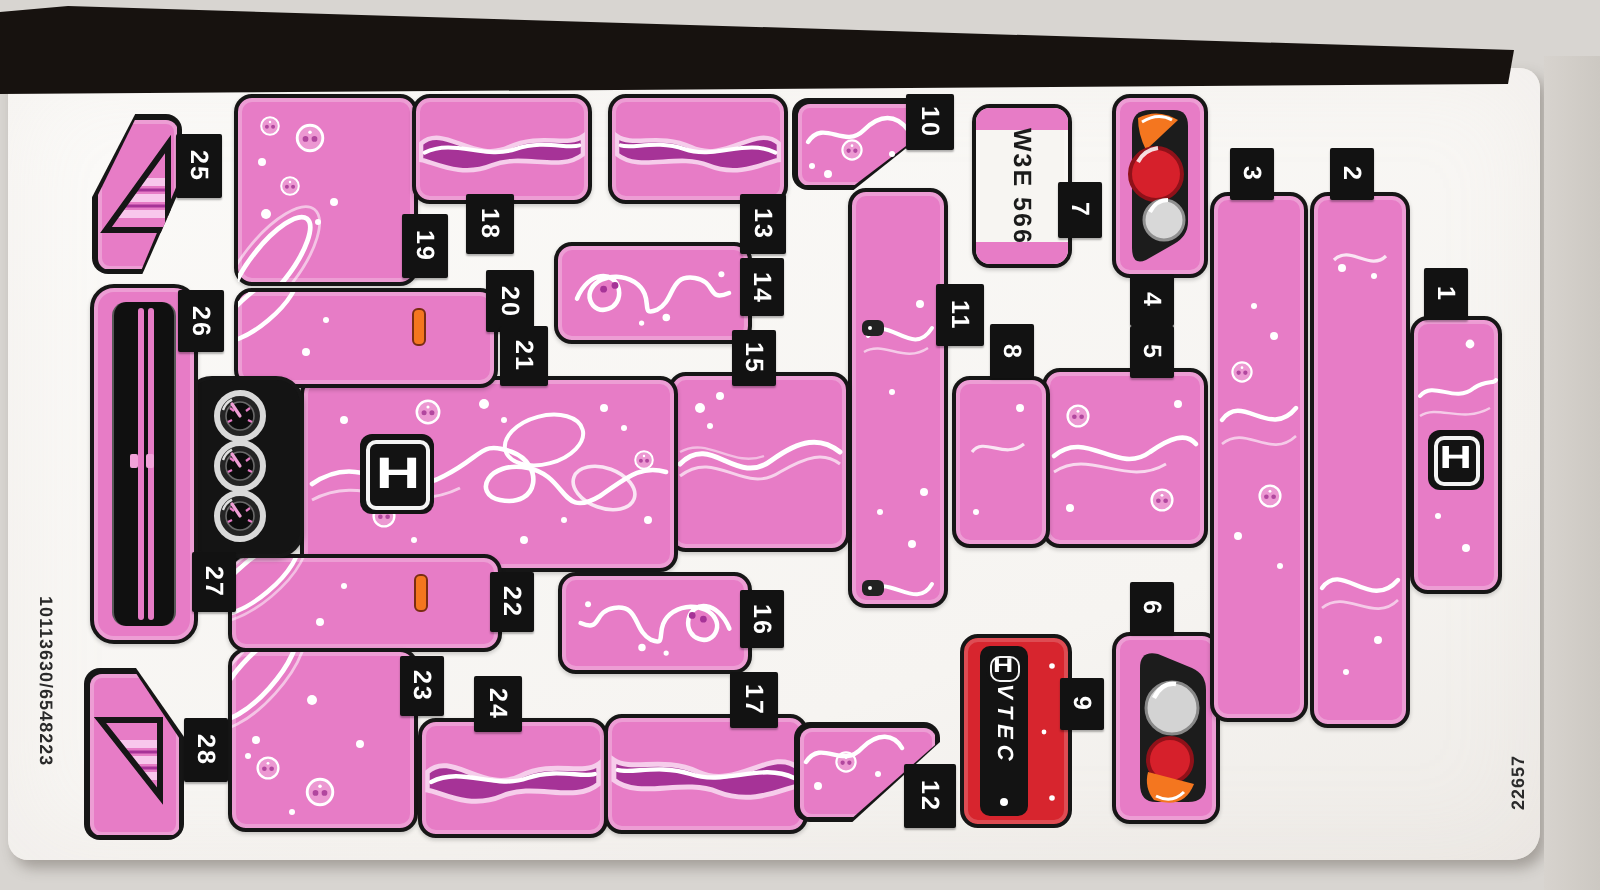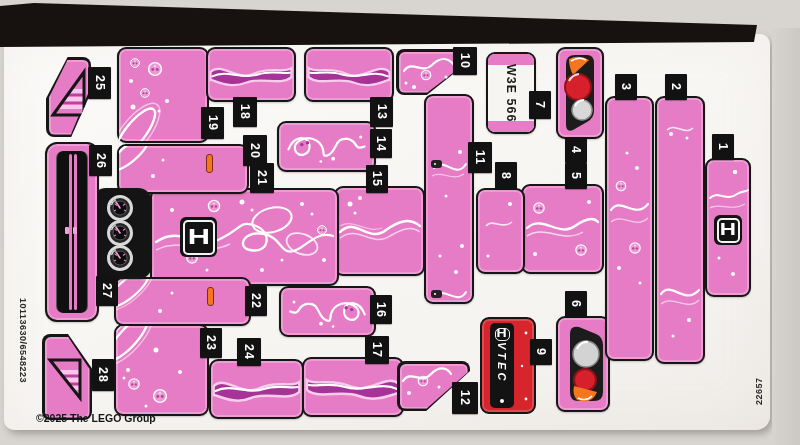--- a/index.html
+++ b/index.html
@@ -487,15 +487,14 @@
       <div class="tag" style="left: 96px; top: 276px; width: 22px; height: 30px;">
         <b>27</b>
       </div>
       <div class="tag" style="left: 92px; top: 359px; width: 22px; height: 32px;">
         <b>28</b>
       </div>
     </div>
 
   <div class="serial vlt" style="left:18px;top:298px;height:132px">10113630/6548223</div>
   <div class="serial vrt" style="left:754px;top:355px;height:50px">22657</div>
-  <div class="copyright" style="left:36px;top:412px">©2025 The LEGO Group</div>
 
 </div>
 
 </body></html>

